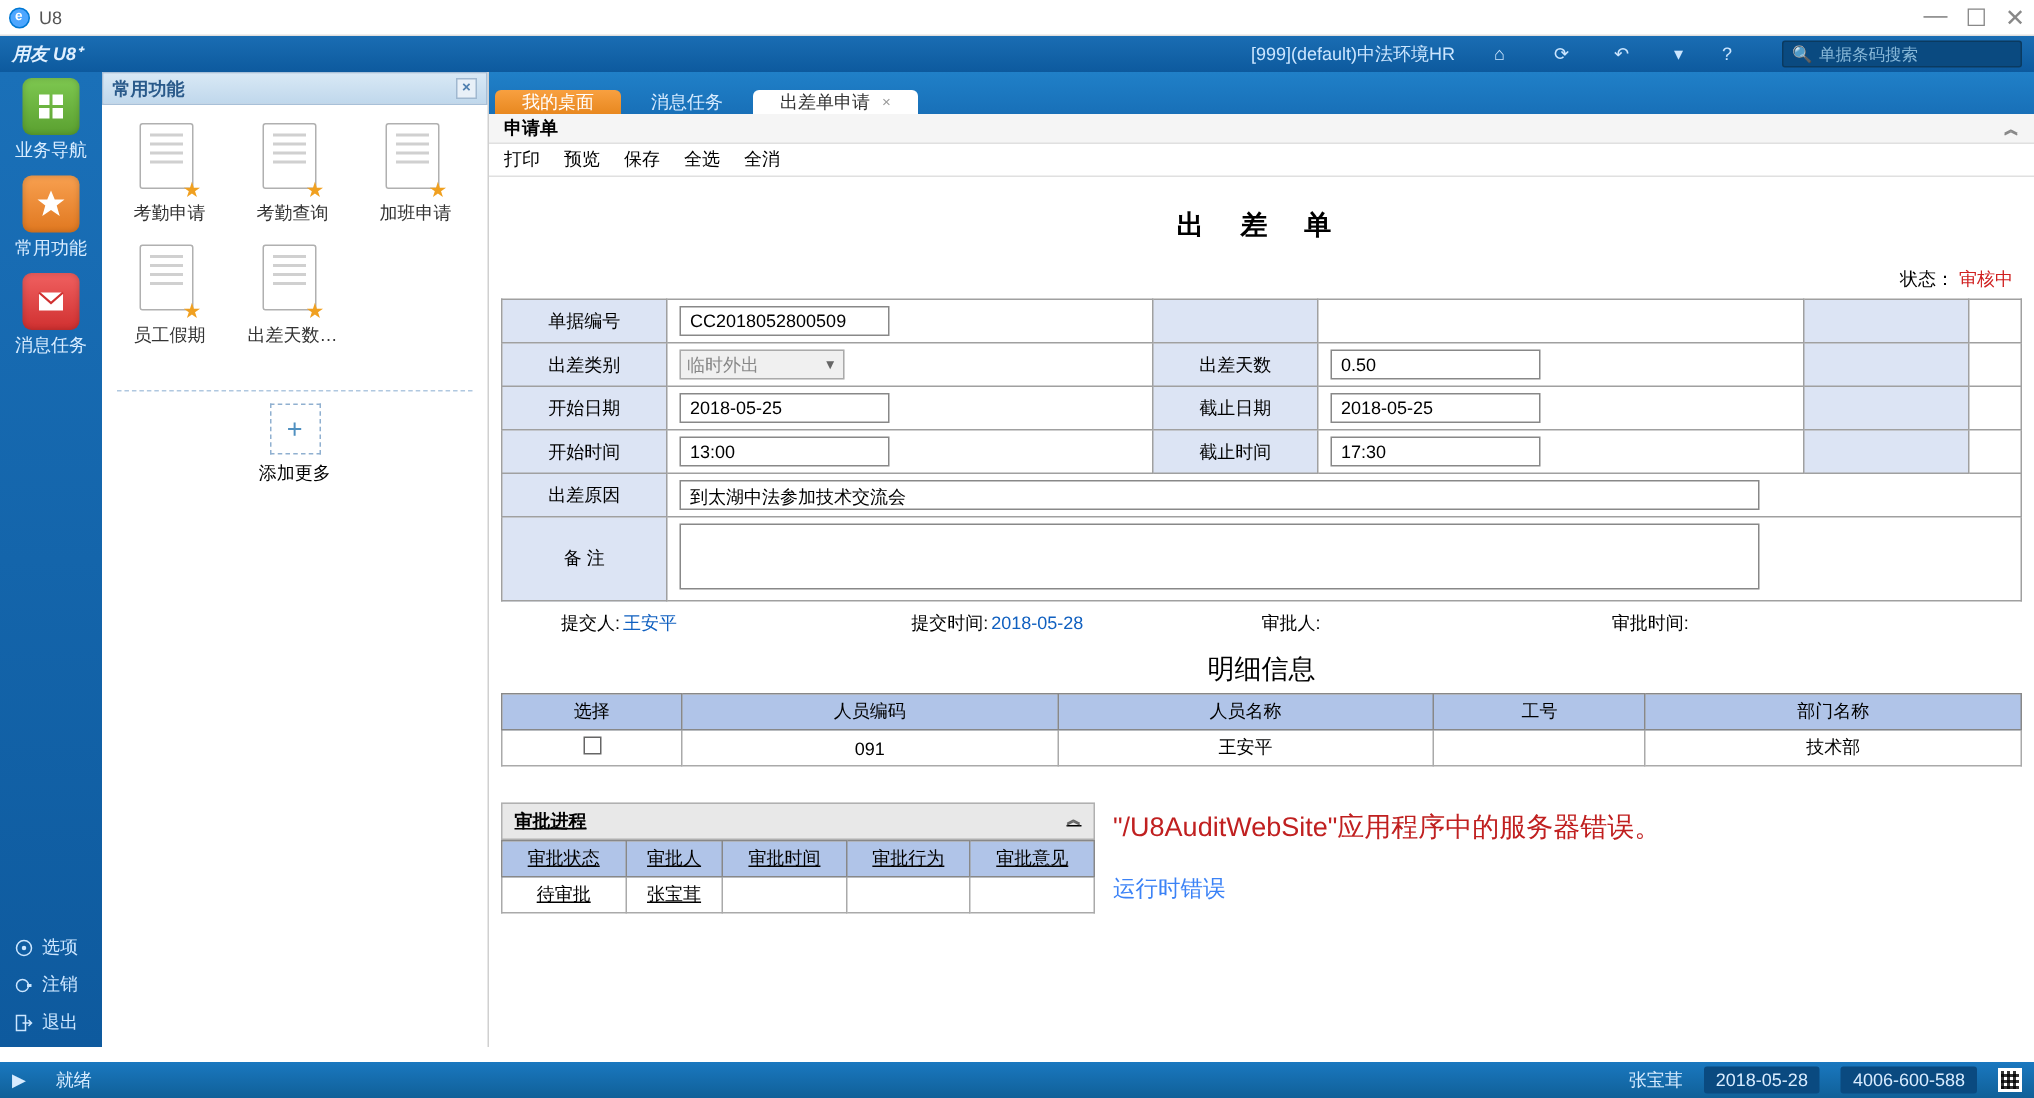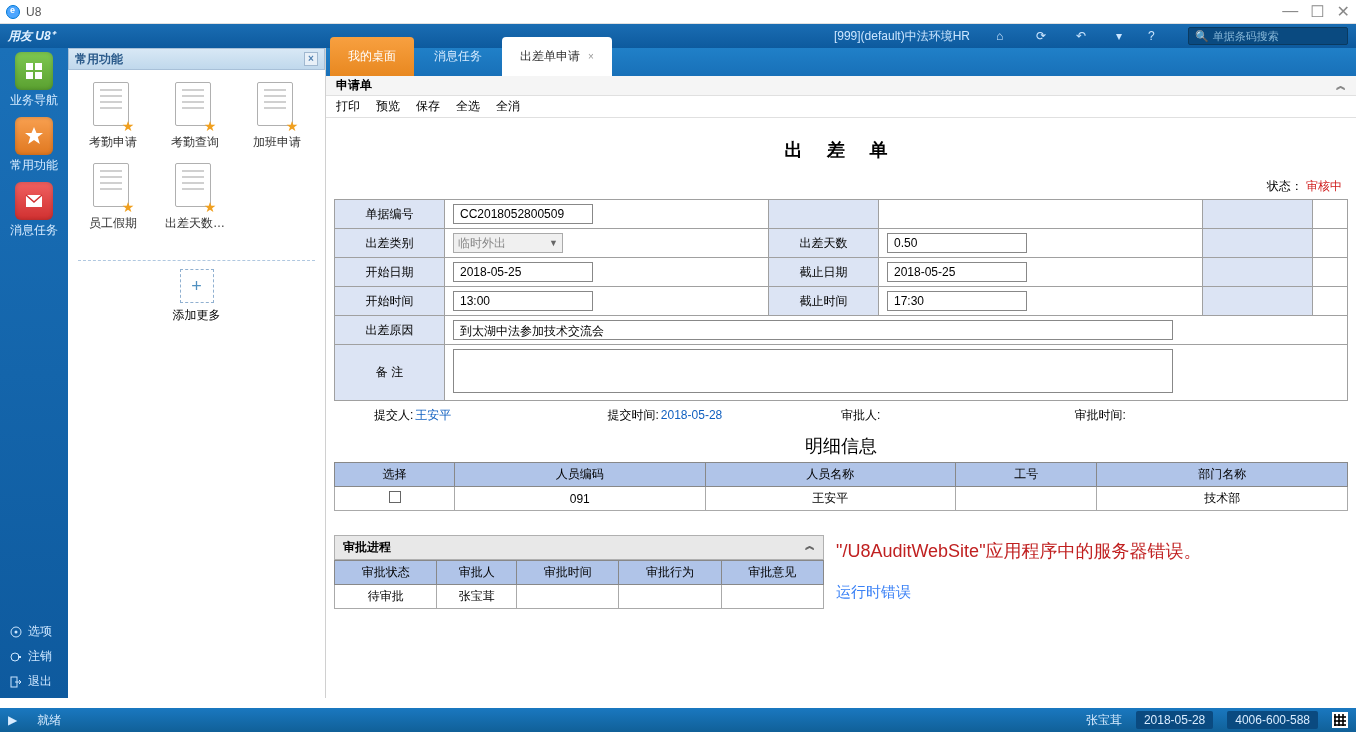--- a/index.html
+++ b/index.html
@@ -48,21 +48,21 @@
 .fp-it .lbl { font-size: 12px; color: #333; }
 .dashed-divider { border-top: 1px dashed #b0c8e0; margin: 4px 10px 8px; }
 .addmore { text-align:center; }
 .addmore .plus { width: 34px; height: 34px; border: 1px dashed #90b0d0; margin: 0 auto 4px; color:#5090c0; font-size:18px; line-height:32px; cursor:pointer; }
 
 
 .main { position: absolute; left: 326px; top: 48px; right: 0; height: 650px; background: #fff; display:flex; flex-direction:column; }
 
 
 .tabrow { height: 28px; background: linear-gradient(#2080c8,#1870b8); display:flex; align-items:flex-end; padding-left: 4px; position:relative; }
-.tab { height: 39px; padding: 0 18px; display:flex; align-items:center; font-size:12px; border-radius: 4px 4px 0 0; margin-right: 2px; cursor:pointer; }
+.tab { height: 16px; padding: 0 18px; display:flex; align-items:center; font-size:12px; border-radius: 4px 4px 0 0; margin-right: 2px; cursor:pointer; }
 .tab.orange { background: linear-gradient(#f8a040,#e88820); color:#fff; }
 .tab.blue { color:#d8ecff; }
 .tab.white { background:#fff; color:#333; }
 .tab .xx { margin-left: 8px; color:#999; font-size:10px; }
 
 
 .subtitle { height:20px; padding:2px 10px; font-weight:bold; font-size:12px; background:#f5f5f5; border-bottom:1px solid #e0e0e0; display:flex; align-items:center; }
 .subtitle .collapse { margin-left:auto; color:#888; font-size:10px; cursor:pointer; }
 .toolbar { height:22px; padding: 0 10px; display:flex; align-items:center; gap:16px; font-size:12px; border-bottom:1px solid #e0e0e0; }
 .toolbar span { cursor:pointer; }
@@ -91,21 +91,21 @@
 
 
 .det-title { text-align:center; font-size:18px; padding:4px; }
 table.grid { width:100%; border-collapse:collapse; font-size:12px; }
 table.grid th { background:#b0c4e8; border:1px solid #888; padding:3px; font-weight:normal; }
 table.grid td { border:1px solid #aaa; padding:3px; text-align:center; background:#fff; }
 .chk { width:12px; height:12px; border:1px solid #666; display:inline-block; }
 
 
 .approw { display:flex; gap:8px; margin-top:24px; }
-.appbox { width:490px; }
+.appbox { width:396px;text-decoration:underline; }
 .appbox .aphead { background:#e8e8e8; border:1px solid #b0b0b0; padding:3px 8px; font-weight:bold; display:flex; }
 .appbox .aphead .coll { margin-left:auto; font-size:10px; color:#666; cursor:pointer; }
 table.apg { width:100%; border-collapse:collapse; font-size:12px; }
 table.apg th { background:#b0c4e8; border:1px solid #888; padding:3px; font-weight:normal; }
 table.apg td { border:1px solid #aaa; padding:3px; text-align:center; background:#fff; }
 .errbox { flex:1; padding:4px; font-size:18px; color:#c02020; font-family:"Times New Roman",SimSun,serif; }
 .errbox .l2 { font-size:15px; margin-top:20px; color:#3b82f6; }
 
 
 .statusbar { position:absolute; left:0; right:0; bottom:0; height:24px; background: linear-gradient(#1a78c0,#106098); color:#d8ecff; display:flex; align-items:center; padding:0 8px; font-size:12px; }

